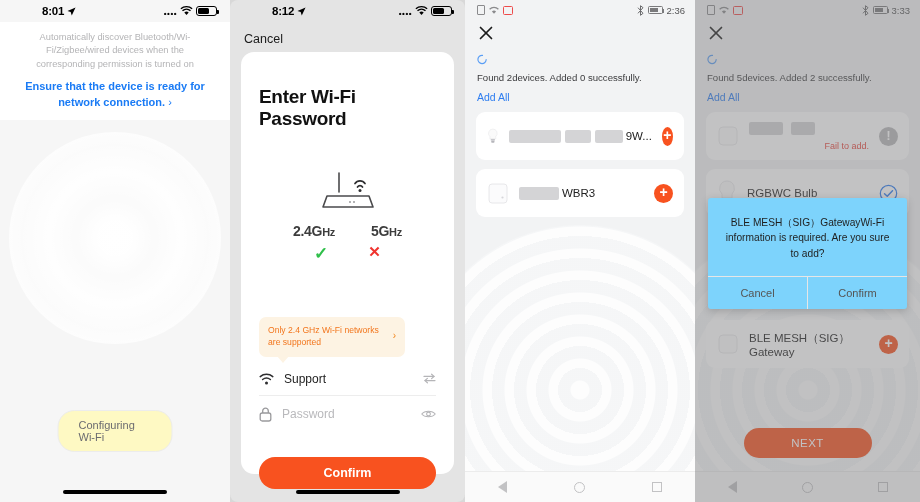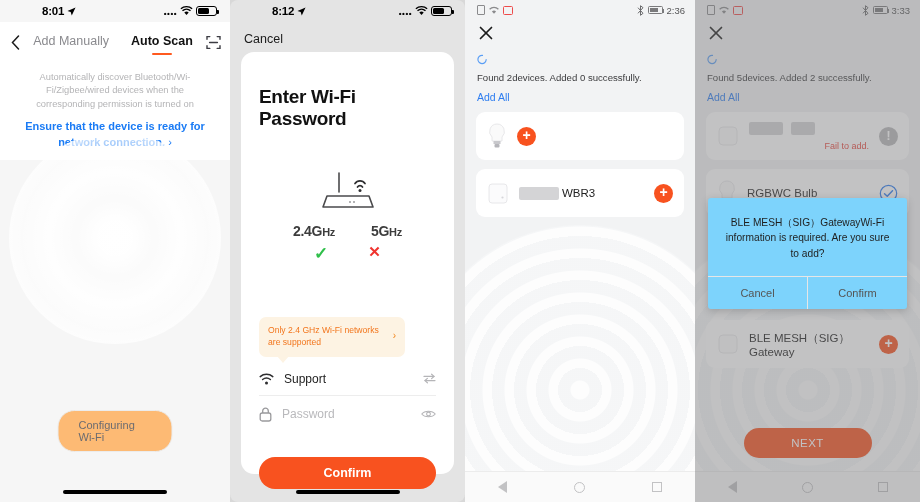--- a/index.html
+++ b/index.html
@@ -58,21 +58,21 @@
     position:absolute; left:50%; top:238px; transform:translate(-50%,-50%);
     width: 212px; height: 212px; border-radius:50%;
     background: radial-gradient(circle,
       rgba(255,255,255,1) 0%, rgba(255,255,255,0.95) 12%,
       rgba(255,255,255,0.55) 26%, rgba(255,255,255,0.9) 44%,
       rgba(255,255,255,0.6) 62%, rgba(255,255,255,0.95) 80%,
       rgba(255,255,255,0.1) 100%);
   }
   .cfg-btn {
     position:absolute; left:50%; transform:translateX(-50%); top:410px;
-    padding: 8px 20px; border-radius: 17px; background: #fdba74;
+    padding: 8px 20px; border-radius: 17px; background: #fef9c3;
     border: 1px solid #ececec; font-size: 11px; color: #6b6b70;
   }
   .home-bar {
     position:absolute; left:50%; transform:translateX(-50%); bottom:8px;
     width: 104px; height: 4.5px; border-radius: 3px; background:#000;
   }
 
   
   .p2-cancel { padding: 10px 14px 12px; font-size: 12.5px; color:#1b1b1b; }
   .sheet {
@@ -206,42 +206,20 @@
           <path d="M7 9.8 L4.6 7.1 A3.6 3.6 0 0 1 9.4 7.1 Z" fill="#000"></path>
           <path d="M2.6 5.3 A6.5 6.5 0 0 1 11.4 5.3" stroke="#000" stroke-width="1.5" fill="none"></path>
           <path d="M0.8 3.1 A9.2 9.2 0 0 1 13.2 3.1" stroke="#000" stroke-width="1.4" fill="none"></path>
         </svg>
         <span class="batt">
             <i></i>
           </span>
       </div>
     </div>
 
-    <div class="p1-nav">
-      <div class="back-chev">
-        <svg width="9" height="15" viewBox="0 0 9 15">
-          <path d="M7.5 1 L1.5 7.5 L7.5 14" stroke="#1b1b1b" stroke-width="1.5" fill="none" stroke-linecap="round"></path>
-        </svg>
-      </div>
-      <div class="p1-tabs">
-        <div class="tab">Add Manually</div>
-        <div class="tab active">Auto Scan</div>
-      </div>
-      <div class="scan-ico">
-        <svg width="15" height="15" viewBox="0 0 15 15">
-          <g stroke="#3c3c43" stroke-width="1.4" fill="none" stroke-linecap="round">
-            <path d="M1 4.3 V1.6 H3.8"></path>
-              <path d="M11.2 1.6 H14 V4.3"></path>
-            <path d="M14 10.7 V13.4 H11.2"></path>
-              <path d="M3.8 13.4 H1 V10.7"></path>
-            <path d="M3.6 7.5 H11.4"></path>
-          </g>
-        </svg>
-      </div>
-    </div>
 
     <div class="p1-desc">Automatically discover Bluetooth/Wi-Fi/Zigbee/wired devices when the corresponding permission is turned on</div>
     <div class="p1-link">
       <span>Ensure that the device is ready for network connection.</span>
       <span class="chev-r">›</span>
     </div>
 
     <div class="radar1"></div>
 
     <div class="cfg-btn">Configuring Wi-Fi</div>
@@ -380,20 +358,26 @@
     </div>
 
     <div class="radar3"></div>
 
     <div class="dev-card">
       <svg width="20" height="26" viewBox="0 0 20 26">
         <path d="M10 1 A7.5 7.5 0 0 1 15 14 L15 18 L5 18 L5 14 A7.5 7.5 0 0 1 10 1 Z" fill="#fafafa" stroke="#e2e2e4" stroke-width="0.8"></path>
         <rect x="6.5" y="18" width="7" height="3" fill="#c8c8cc"></rect>
         <rect x="7.5" y="21" width="5" height="3.5" rx="1" fill="#b5b5ba"></rect>
       </svg>
+      <div class="dev-name">
+        <span class="redact" style="width:52px"></span>
+        <span class="redact" style="width:26px;margin-left:4px"></span>
+        <span class="redact" style="width:28px;margin-left:4px;margin-right:3px"></span>
+        <span>9W...</span>
+      </div>
       <div class="plus-btn">+</div>
     </div>
 
     <div class="dev-card">
       <svg width="22" height="24" viewBox="0 0 22 24">
         <rect x="2" y="3" width="18" height="19" rx="3" fill="#fbfbfc" stroke="#e2e2e4" stroke-width="0.8"></rect>
         <circle cx="15.5" cy="16.5" r="1.1" fill="#d6d6da"></circle>
       </svg>
       <div class="dev-name">
         <span class="redact" style="width:40px;margin-right:3px"></span>

